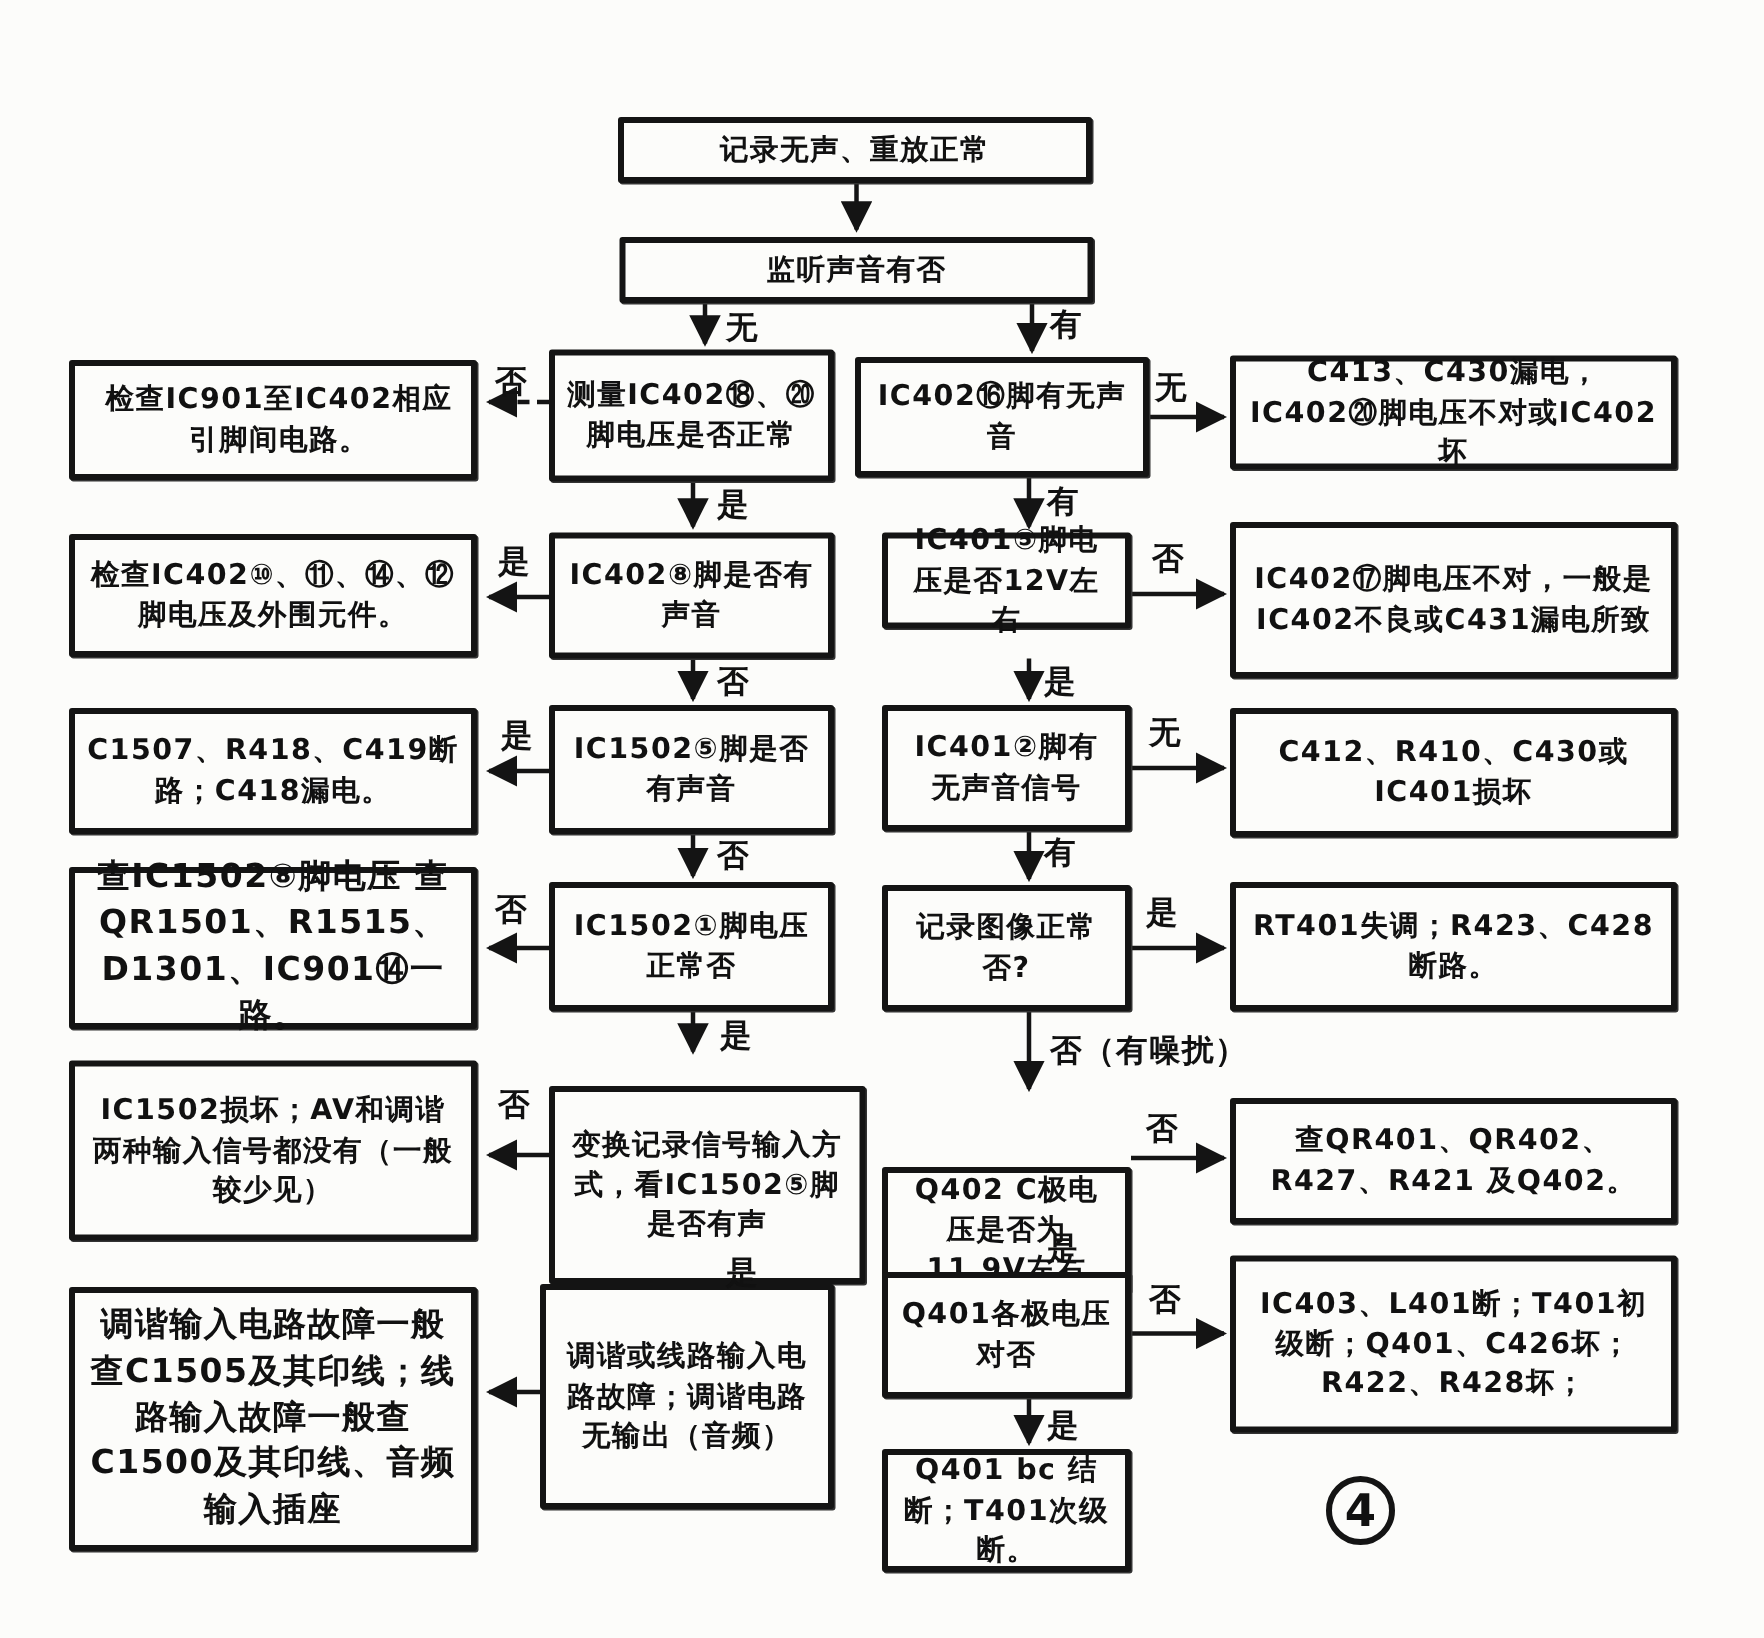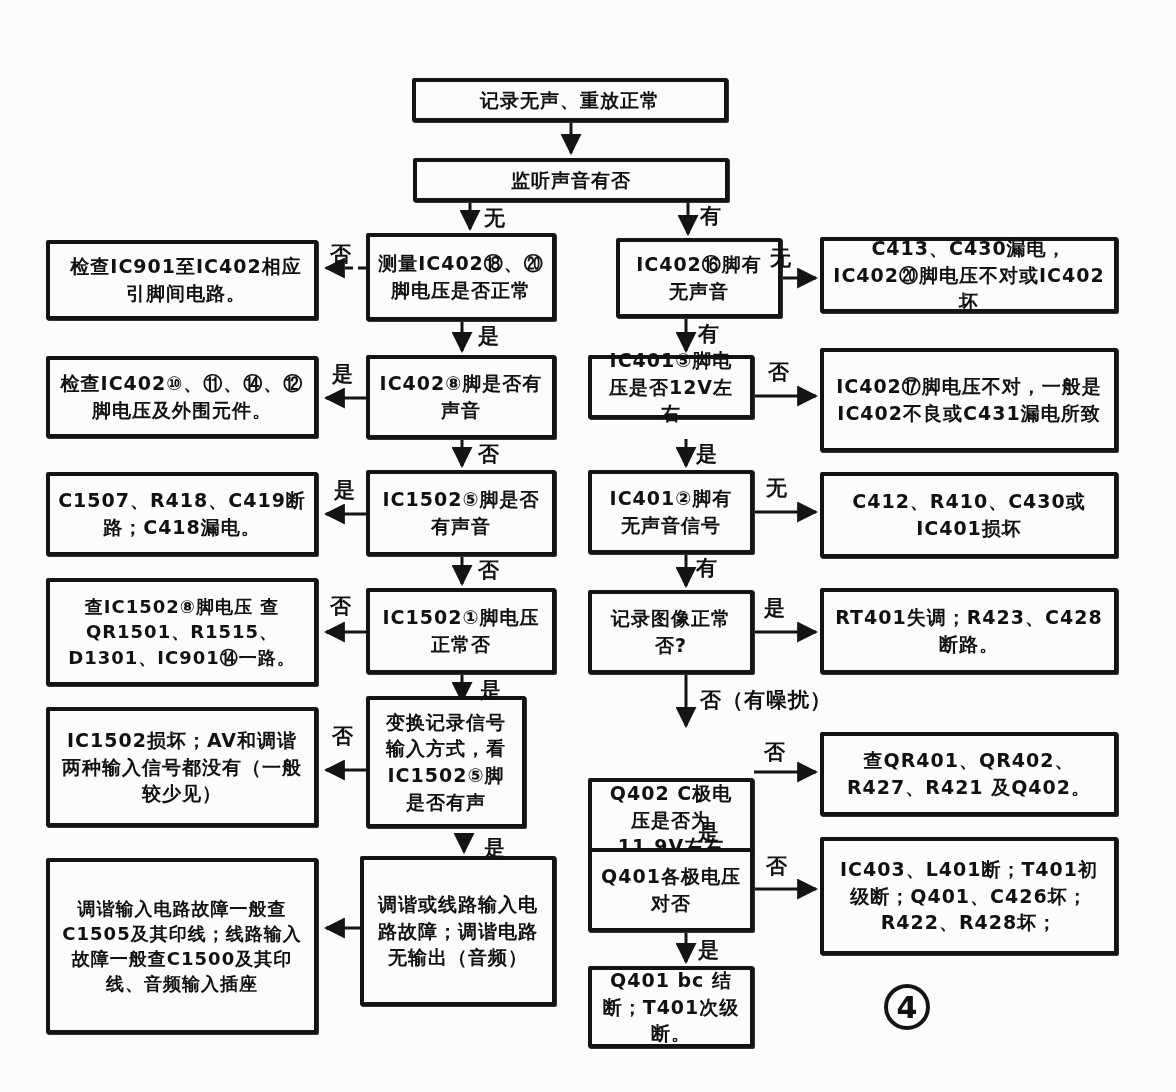--- a/index.html
+++ b/index.html
@@ -7,21 +7,21 @@
     position:relative;width:1176px;height:1092px;background:#fcfcfa;
     font-family:"DejaVu Sans",sans-serif;color:#111;overflow:hidden;
   }
   .box{
     position:absolute;border:4px solid #141414;background:#fcfcfa;
     display:flex;align-items:center;justify-content:center;
     text-align:center;font-weight:700;font-size:19px;line-height:1.4;
     padding:4px 8px;box-sizing:border-box;letter-spacing:1px;
     border-radius:2px;box-shadow:1px 1px 0 #333;
   }
-  .box.small{font-size:18px;}
+  .box.small{font-size:22px;}
   .lab{
     position:absolute;font-weight:700;font-size:21px;letter-spacing:1px;
     white-space:nowrap;
   }
   svg.arrows{position:absolute;left:0;top:0;width:1176px;height:1092px;}
   svg.arrows line{stroke:#141414;stroke-width:3;}
   svg.arrows line.dashed{stroke-dasharray:8 5;}
   .page-badge{
     position:absolute;left:884px;top:984px;width:46px;height:46px;
     border:4px solid #141414;border-radius:50%;box-sizing:border-box;
@@ -66,40 +66,40 @@
     <line x1="686" y1="814" x2="686" y2="844" marker-end="url(#ah)"></line>
     <line x1="754" y1="889" x2="816" y2="889" marker-end="url(#ah)"></line>
     <line x1="686" y1="932" x2="686" y2="962" marker-end="url(#ah)"></line>
   </svg>
 
   <div class="box" style="left:412px;top:78px;width:316px;height:44px;">记录无声、重放正常</div>
   <div class="box" style="left:413px;top:158px;width:316px;height:44px;">监听声音有否</div>
 
   <div class="box" style="left:46px;top:240px;width:272px;height:80px;padding-left:16px;">检查IC901至IC402相应引脚间电路。</div>
   <div class="box" style="left:366px;top:233px;width:190px;height:88px;">测量IC402⑱、⑳脚电压是否正常</div>
-  <div class="box" style="left:616px;top:238px;width:166px;height:80px;">IC402⑯脚有无声音</div>
+  <div class="box" style="left:570px;top:238px;width:196px;height:80px;">IC402⑯脚有无声音</div>
   <div class="box" style="left:820px;top:237px;width:298px;height:76px;">C413、C430漏电，IC402⑳脚电压不对或IC402坏</div>
 
   <div class="box" style="left:46px;top:356px;width:272px;height:82px;">检查IC402⑩、⑪、⑭、⑫脚电压及外围元件。</div>
   <div class="box" style="left:366px;top:355px;width:190px;height:84px;">IC402⑧脚是否有声音</div>
   <div class="box" style="left:588px;top:355px;width:166px;height:64px;">IC401⑤脚电压是否12V左右</div>
   <div class="box" style="left:820px;top:348px;width:298px;height:104px;">IC402⑰脚电压不对，一般是IC402不良或C431漏电所致</div>
 
   <div class="box" style="left:46px;top:472px;width:272px;height:84px;">C1507、R418、C419断路；C418漏电。</div>
   <div class="box" style="left:366px;top:470px;width:190px;height:86px;">IC1502⑤脚是否有声音</div>
   <div class="box" style="left:588px;top:470px;width:166px;height:84px;">IC401②脚有无声音信号</div>
   <div class="box" style="left:820px;top:472px;width:298px;height:86px;">C412、R410、C430或IC401损坏</div>
 
   <div class="box small" style="left:46px;top:578px;width:272px;height:108px;">查IC1502⑧脚电压 查QR1501、R1515、D1301、IC901⑭一路。</div>
   <div class="box" style="left:366px;top:588px;width:190px;height:86px;">IC1502①脚电压正常否</div>
   <div class="box" style="left:588px;top:590px;width:166px;height:84px;">记录图像正常否?</div>
   <div class="box" style="left:820px;top:588px;width:298px;height:86px;">RT401失调；R423、C428断路。</div>
 
   <div class="box" style="left:46px;top:707px;width:272px;height:120px;">IC1502损坏；AV和调谐两种输入信号都没有（一般较少见）</div>
-  <div class="box" style="left:366px;top:696px;width:160px;height:132px;">变换记录信号输入方式，看IC1502⑤脚是否有声</div>
+  <div class="box" style="left:366px;top:724px;width:211px;height:132px;">变换记录信号输入方式，看IC1502⑤脚是否有声</div>
   <div class="box" style="left:588px;top:730px;width:166px;height:84px;margin-top:48px;">Q402 C极电压是否为11.9V左右</div>
   <div class="box" style="left:820px;top:732px;width:298px;height:84px;">查QR401、QR402、R427、R421 及Q402。</div>
 
   <div class="box small" style="left:46px;top:858px;width:272px;height:176px;">调谐输入电路故障一般查C1505及其印线；线路输入故障一般查C1500及其印线、音频输入插座</div>
   <div class="box" style="left:360px;top:856px;width:196px;height:150px;">调谐或线路输入电路故障；调谐电路无输出（音频）</div>
   <div class="box" style="left:588px;top:848px;width:166px;height:84px;">Q401各极电压对否</div>
   <div class="box" style="left:820px;top:837px;width:298px;height:118px;">IC403、L401断；T401初级断；Q401、C426坏；R422、R428坏；</div>
 
   <div class="box" style="left:588px;top:966px;width:166px;height:82px;">Q401 bc 结断；T401次级断。</div>
 

